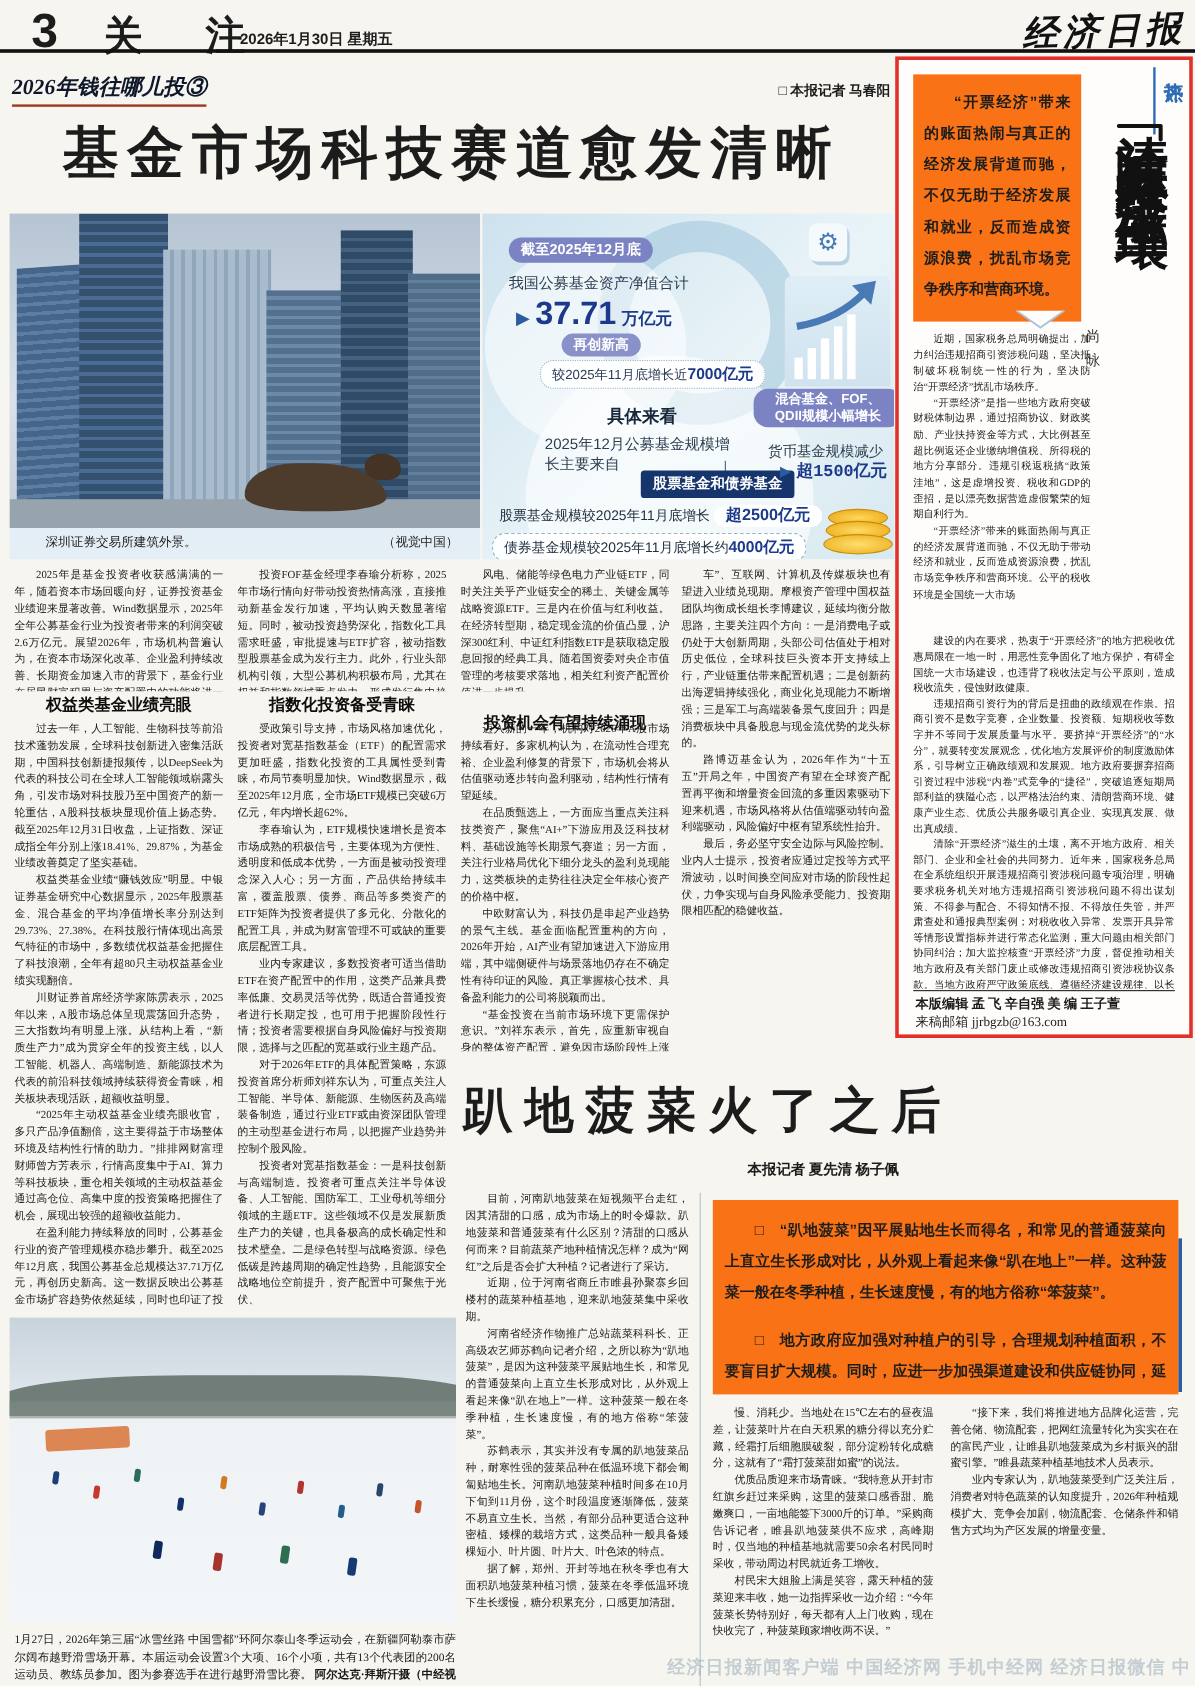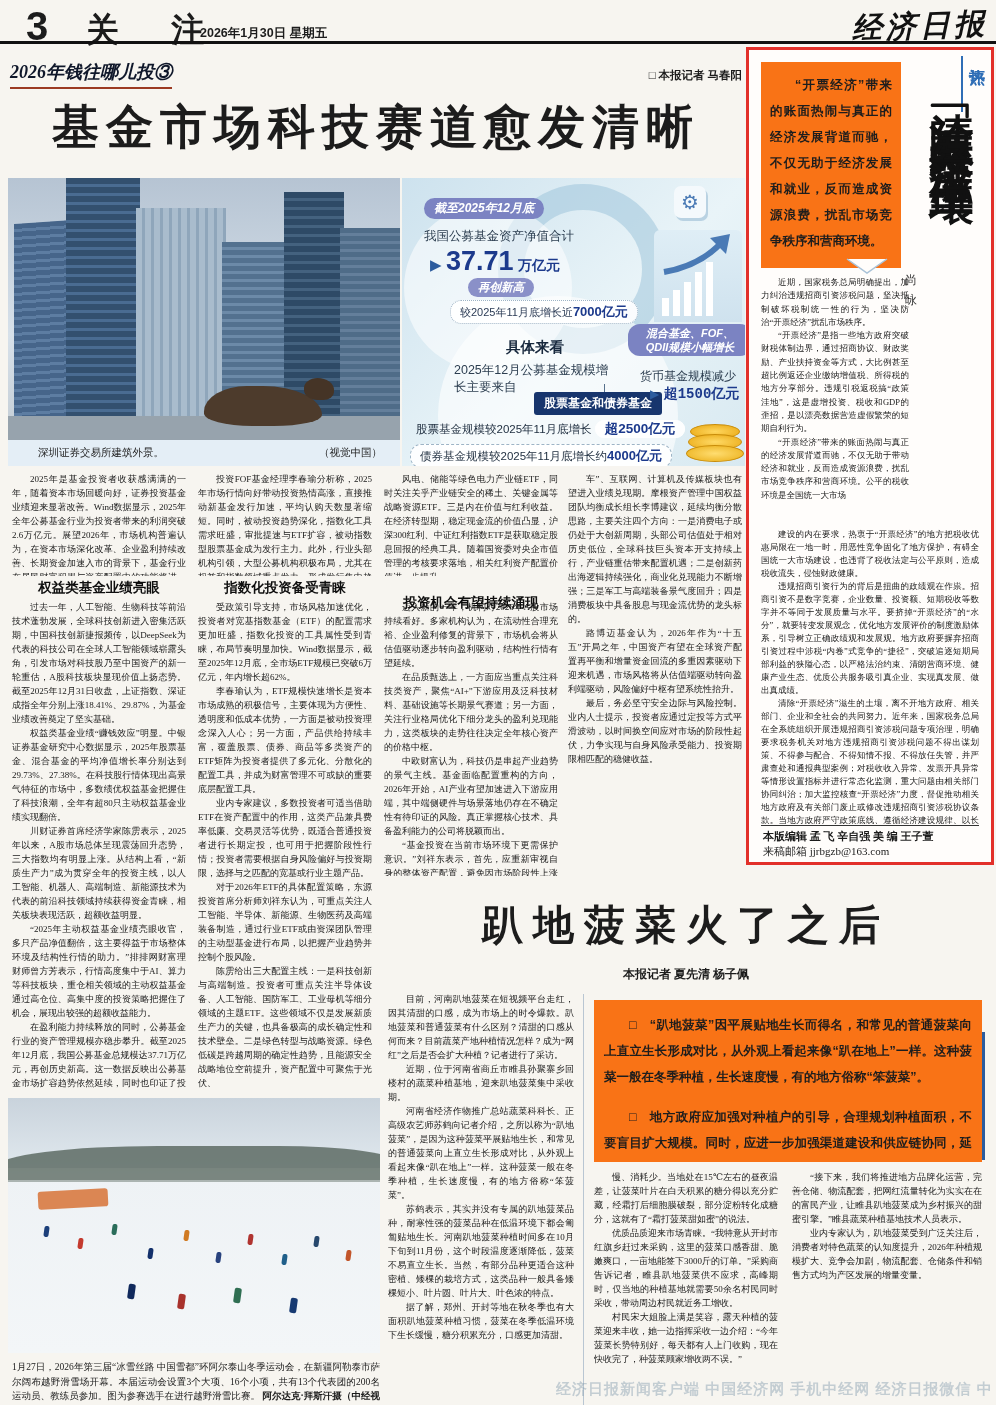--- a/index.html
+++ b/index.html
@@ -5,21 +5,21 @@
   html,body{margin:0;padding:0;}
   body{width:996px;height:1405px;position:relative;background:#f7f5f0;
        font-family:"Liberation Serif","DejaVu Serif",serif;color:#1c1c1c;overflow:hidden;}
   .abs{position:absolute;}
   .sans{font-family:"Liberation Sans","DejaVu Sans",sans-serif;}
   .bodytext{font-size:9px;line-height:14px;text-align:justify;overflow:hidden;color:#191919;}
   .bodytext p{margin:0;text-indent:2em;}
   .subhead{font-family:"Liberation Sans","DejaVu Sans",sans-serif;font-weight:bold;
            font-size:13.5px;color:#0e0e0e;text-align:center;}
   .pill{background:#7b83c2;color:#fff;border-radius:11px;padding:2px 10px;
-        font-family:"Liberation Sans",sans-serif;font-weight:bold;font-size:11px;white-space:nowrap;font-style:italic;}
+        font-family:"Liberation Sans",sans-serif;font-weight:bold;font-size:11px;white-space:nowrap;}
   .whitepill{background:rgba(255,255,255,.92);color:#2b3b55;border-radius:11px;padding:2px 9px;
         font-family:"Liberation Sans",sans-serif;font-size:11px;white-space:nowrap;}
   .num{color:#1c3a8c;font-weight:bold;font-family:"Liberation Sans",sans-serif;}
   .photo-caption-bar{background:#e4eef6;font-size:10.5px;color:#222;}
   .vline{background:#b9c6d2;width:1px;}
   .commentary-box{border:3px solid #e2302a;background:#fffdfb;}
   .vtitle{writing-mode:vertical-rl;font-weight:900;font-size:44px;letter-spacing:6px;
           color:#111;font-family:"Liberation Serif","DejaVu Serif",serif;}
   .vtag{writing-mode:vertical-rl;color:#2f6eb6;font-weight:bold;font-size:16px;
         border-left:2px solid #2f6eb6;padding-left:3px;font-family:"Liberation Sans",sans-serif;}
@@ -147,21 +147,21 @@
 
 <div class="abs bodytext" style="left:198px;top:472px;width:174px;height:104px;">
     <p>投资FOF基金经理李春瑜分析称，2025年市场行情向好带动投资热情高涨，直接推动新基金发行加速，平均认购天数显著缩短。同时，被动投资趋势深化，指数化工具需求旺盛，审批提速与ETF扩容，被动指数型股票基金成为发行主力。此外，行业头部机构引领，大型公募机构积极布局，尤其在权益和指数领域重点发力，形成发行集中趋势。</p>
   </div>
 <div class="abs subhead" style="left:198px;top:579px;width:174px;">指数化投资备受青睐</div>
 <div class="abs bodytext" style="left:198px;top:600px;width:174px;height:488px;">
     <p>受政策引导支持，市场风格加速优化，投资者对宽基指数基金（ETF）的配置需求更加旺盛，指数化投资的工具属性受到青睐，布局节奏明显加快。Wind数据显示，截至2025年12月底，全市场ETF规模已突破6万亿元，年内增长超62%。</p>
     <p>李春瑜认为，ETF规模快速增长是资本市场成熟的积极信号，主要体现为方便性、透明度和低成本优势，一方面是被动投资理念深入人心；另一方面，产品供给持续丰富，覆盖股票、债券、商品等多类资产的ETF矩阵为投资者提供了多元化、分散化的配置工具，并成为财富管理不可或缺的重要底层配置工具。</p>
     <p>业内专家建议，多数投资者可适当借助ETF在资产配置中的作用，这类产品兼具费率低廉、交易灵活等优势，既适合普通投资者进行长期定投，也可用于把握阶段性行情；投资者需要根据自身风险偏好与投资期限，选择与之匹配的宽基或行业主题产品。</p>
     <p>对于2026年ETF的具体配置策略，东源投资首席分析师刘祥东认为，可重点关注人工智能、半导体、新能源、生物医药及高端装备制造，通过行业ETF或由资深团队管理的主动型基金进行布局，以把握产业趋势并控制个股风险。</p>
-    <p>陈雳给出三大配置主线：一是科技创新与高端制造。投资者可重点关注半导体设备、人工智能、国防军工、工业母机等细分领域的主题ETF。这些领域不仅是发展新质生产力的关键，也具备极高的成长确定性和技术壁垒。二是绿色转型与战略资源。绿色低碳是跨越周期的确定性趋势，且能源安全战略地位空前提升，资产配置中可聚焦于光伏、</p>
+    <p>投资者对宽基指数基金：一是科技创新与高端制造。投资者可重点关注半导体设备、人工智能、国防军工、工业母机等细分领域的主题ETF。这些领域不仅是发展新质生产力的关键，也具备极高的成长确定性和技术壁垒。二是绿色转型与战略资源。绿色低碳是跨越周期的确定性趋势，且能源安全战略地位空前提升，资产配置中可聚焦于光伏、</p>
   </div>
 
 <div class="abs bodytext" style="left:384px;top:472px;width:174px;height:104px;">
     <p>风电、储能等绿色电力产业链ETF，同时关注关乎产业链安全的稀土、关键金属等战略资源ETF。三是内在价值与红利收益。在经济转型期，稳定现金流的价值凸显，沪深300红利、中证红利指数ETF是获取稳定股息回报的经典工具。随着国资委对央企市值管理的考核要求落地，相关红利资产配置价值进一步提升。</p>
   </div>
 <div class="abs subhead" style="left:384px;top:594px;width:174px;">投资机会有望持续涌现</div>
 <div class="abs bodytext" style="left:384px;top:600px;width:174px;height:276px;">
     <p>迈入新的一年，机构对2026年A股市场持续看好。多家机构认为，在流动性合理充裕、企业盈利修复的背景下，市场机会将从估值驱动逐步转向盈利驱动，结构性行情有望延续。</p>
     <p>在品质甄选上，一方面应当重点关注科技类资产，聚焦“AI+”下游应用及泛科技材料、基础设施等长期景气赛道；另一方面，关注行业格局优化下细分龙头的盈利兑现能力，这类板块的走势往往决定全年核心资产的价格中枢。</p>
     <p>中欧财富认为，科技仍是串起产业趋势的景气主线。基金面临配置重构的方向，2026年开始，AI产业有望加速进入下游应用端，其中端侧硬件与场景落地仍存在不确定性有待印证的风险。真正掌握核心技术、具备盈利能力的公司将脱颖而出。</p>
@@ -193,21 +193,21 @@
   <div class="abs bodytext" style="left:12px;top:478px;width:218px;height:296px;font-size:8.5px;line-height:13px;">
       <p>建设的内在要求，热衷于“开票经济”的地方把税收优惠局限在一地一时，用恶性竞争固化了地方保护，有碍全国统一大市场建设，也违背了税收法定与公平原则，造成税收流失，侵蚀财政健康。</p>
       <p>违规招商引资行为的背后是扭曲的政绩观在作祟。招商引资不是数字竞赛，企业数量、投资额、短期税收等数字并不等同于发展质量与水平。要挤掉“开票经济”的“水分”，就要转变发展观念，优化地方发展评价的制度激励体系，引导树立正确政绩观和发展观。地方政府要摒弃招商引资过程中涉税“内卷”式竞争的“捷径”，突破追逐短期局部利益的狭隘心态，以严格法治约束、清朗营商环境、健康产业生态、优质公共服务吸引真企业、实现真发展、做出真成绩。</p>
       <p>清除“开票经济”滋生的土壤，离不开地方政府、相关部门、企业和全社会的共同努力。近年来，国家税务总局在全系统组织开展违规招商引资涉税问题专项治理，明确要求税务机关对地方违规招商引资涉税问题不得出谋划策、不得参与配合、不得知情不报、不得放任失管，并严肃查处和通报典型案例；对税收收入异常、发票开具异常等情形设置指标并进行常态化监测，重大问题由相关部门协同纠治；加大监控核查“开票经济”力度，督促推动相关地方政府及有关部门废止或修改违规招商引资涉税协议条款。当地方政府严守政策底线、遵循经济建设规律、以长远眼光扎实推进高质量发展，相关部门协同配合、精准监管，经营主体坚持诚信纳税、合规经营，全社会崇尚法治、恪守规则、注重实干，定能挤出虚假发展的“水分”，为全国统一大市场建设和高质量发展注入更多“养分”。</p>
     </div>
   <div class="abs" style="left:12px;bottom:36px;width:218px;border-top:1.5px solid #333;"></div>
   <div class="abs" style="left:14px;bottom:18px;font-size:11px;font-weight:bold;white-space:nowrap;">本版编辑  孟  飞  辛自强   美  编  王子萱</div>
   <div class="abs" style="left:14px;bottom:3px;font-size:11px;font-weight:normal;">来稿邮箱  jjrbgzb@163.com</div>
 </div>
 
-<div class="abs" style="left:386px;top:898px;width:600px;text-align:center;font-size:41px;
+<div class="abs" style="left:386px;top:898px;width:600px;text-align:left;font-size:41px;
      font-weight:900;letter-spacing:10px;">趴地菠菜火了之后</div>
 <div class="abs" style="left:386px;top:966px;width:600px;text-align:center;font-size:12px;font-weight:bold;">本报记者  夏先清  杨子佩</div>
 
 <div class="abs vline" style="left:583px;top:994px;height:411px;"></div>
 
 <div class="abs bodytext" style="left:388px;top:992px;width:186px;height:413px;">
     <p>目前，河南趴地菠菜在短视频平台走红，因其清甜的口感，成为市场上的时令爆款。趴地菠菜和普通菠菜有什么区别？清甜的口感从何而来？目前蔬菜产地种植情况怎样？成为“网红”之后是否会扩大种植？记者进行了采访。</p>
     <p>近期，位于河南省商丘市睢县孙聚寨乡回楼村的蔬菜种植基地，迎来趴地菠菜集中采收期。</p>
     <p>河南省经济作物推广总站蔬菜科科长、正高级农艺师苏鹤向记者介绍，之所以称为“趴地菠菜”，是因为这种菠菜平展贴地生长，和常见的普通菠菜向上直立生长形成对比，从外观上看起来像“趴在地上”一样。这种菠菜一般在冬季种植，生长速度慢，有的地方俗称“笨菠菜”。</p>
     <p>苏鹤表示，其实并没有专属的趴地菠菜品种，耐寒性强的菠菜品种在低温环境下都会匍匐贴地生长。河南趴地菠菜种植时间多在10月下旬到11月份，这个时段温度逐渐降低，菠菜不易直立生长。当然，有部分品种更适合这种密植、矮棵的栽培方式，这类品种一般具备矮棵短小、叶片圆、叶片大、叶色浓的特点。</p>

